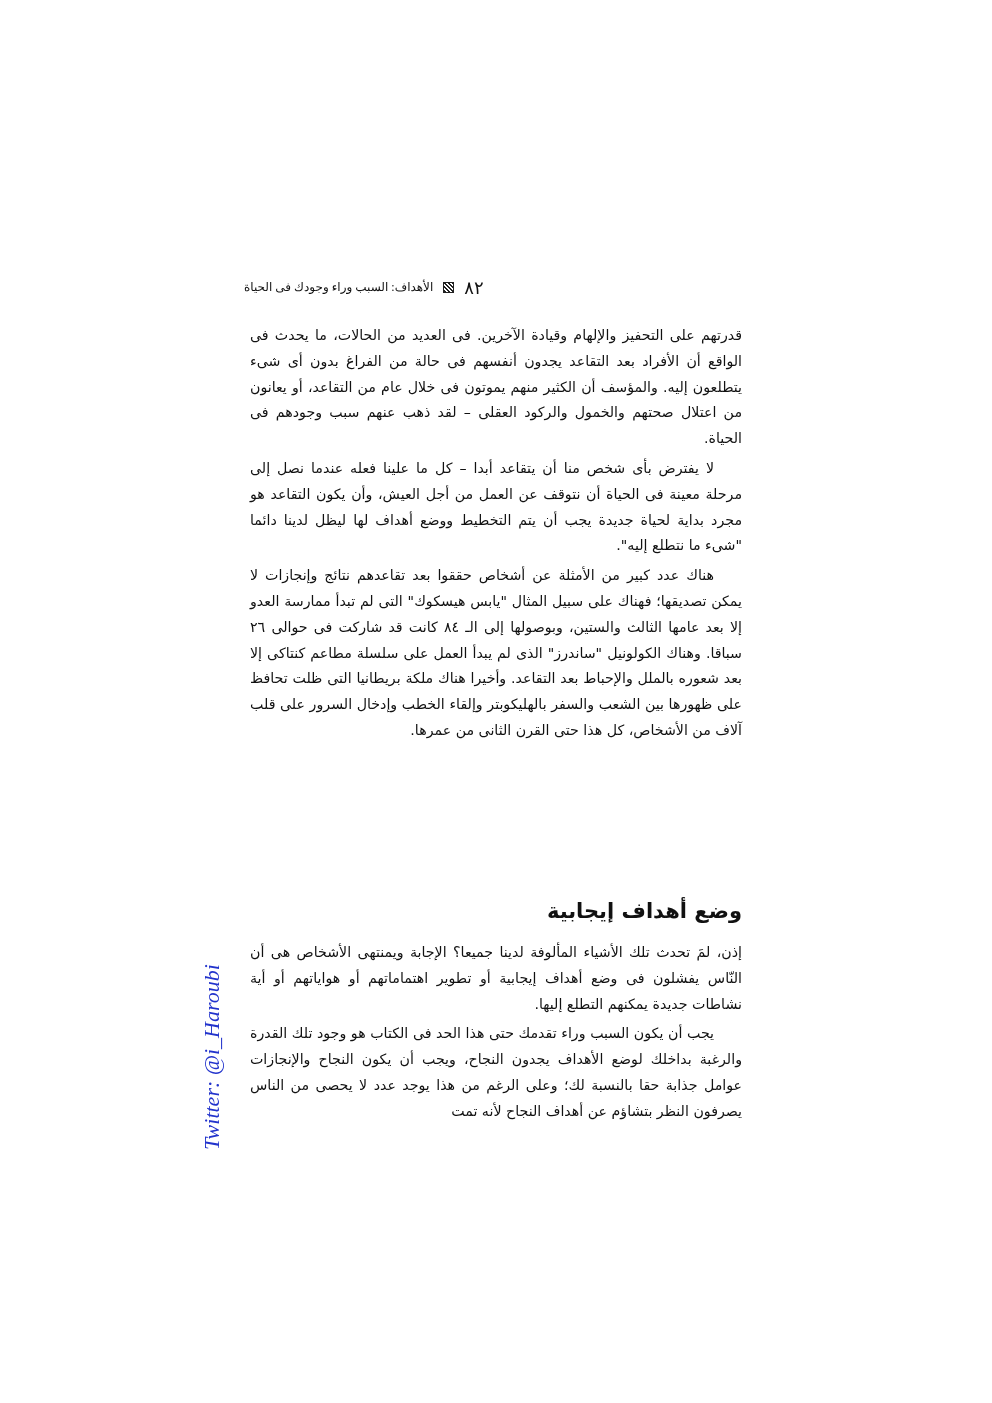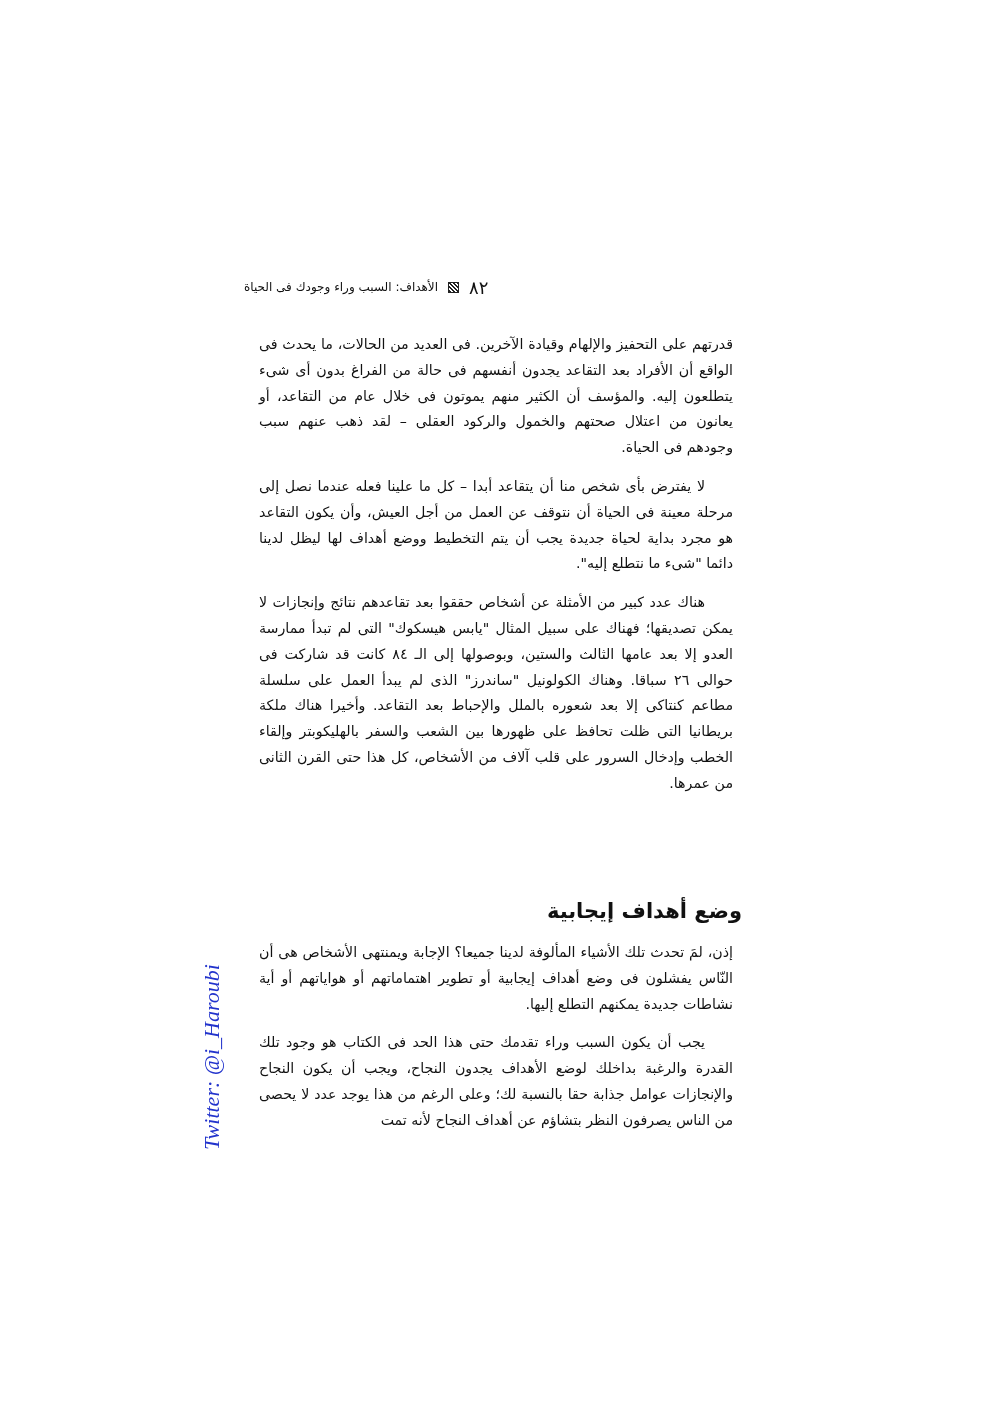--- a/index.html
+++ b/index.html
@@ -27,21 +27,21 @@
       width: 270px;
       height: 20px;
       display: flex;
       flex-direction: row-reverse;
       align-items: center;
       justify-content: flex-start;
       direction: rtl;
       font-size: 12px;
       gap: 10px;
     }
-    .running-header .title { white-space: nowrap; }
+    .running-header .title { white-space: nowrap; font-family: Liberation Serif, serif; }
     .ornament {
       display: inline-block;
       width: 11px;
       height: 11px;
       background:
         repeating-linear-gradient(45deg, #222 0 1.5px, #fff 1.5px 3px);
       border: 1px solid #222;
       box-sizing: border-box;
     }
     .page-number { font-size: 18px; }
@@ -50,21 +50,21 @@
       position: absolute;
       left: 246px;
       width: 500px;
       direction: rtl;
       text-align: justify;
       text-align-last: right;
       font-size: 14.2px;
       line-height: 25.8px;
     }
     .body-text p {
-      margin: 13px;
+      margin: 4px;
     }
     .body-text p.indent { text-indent: 28px; }
 
     .block-1 { top: 319px; }
     .block-2 { top: 854px; }
 
     .section-heading {
       direction: rtl;
       text-align: right;
       font-weight: bold;

